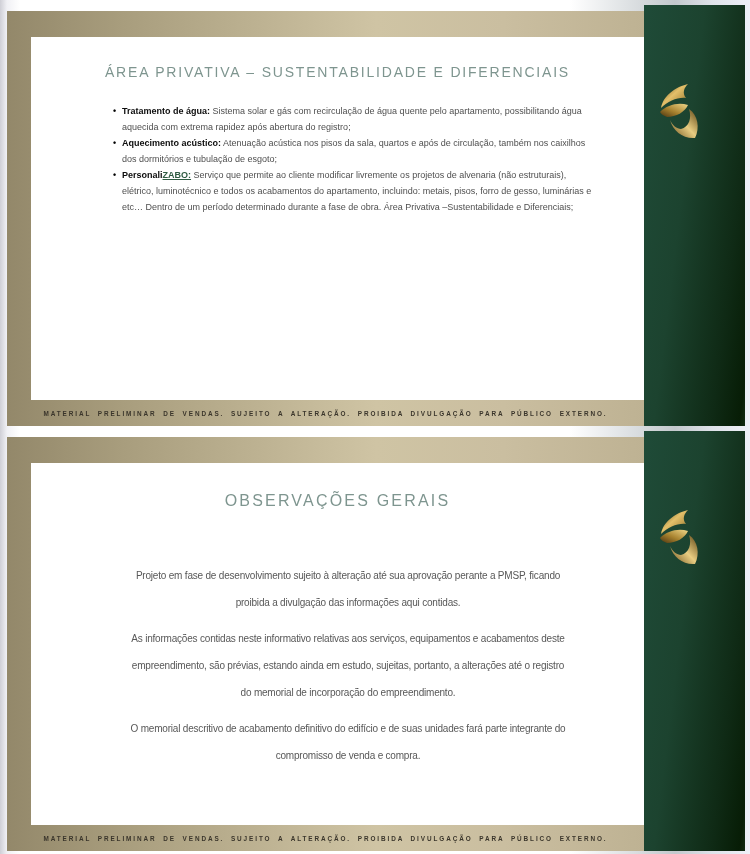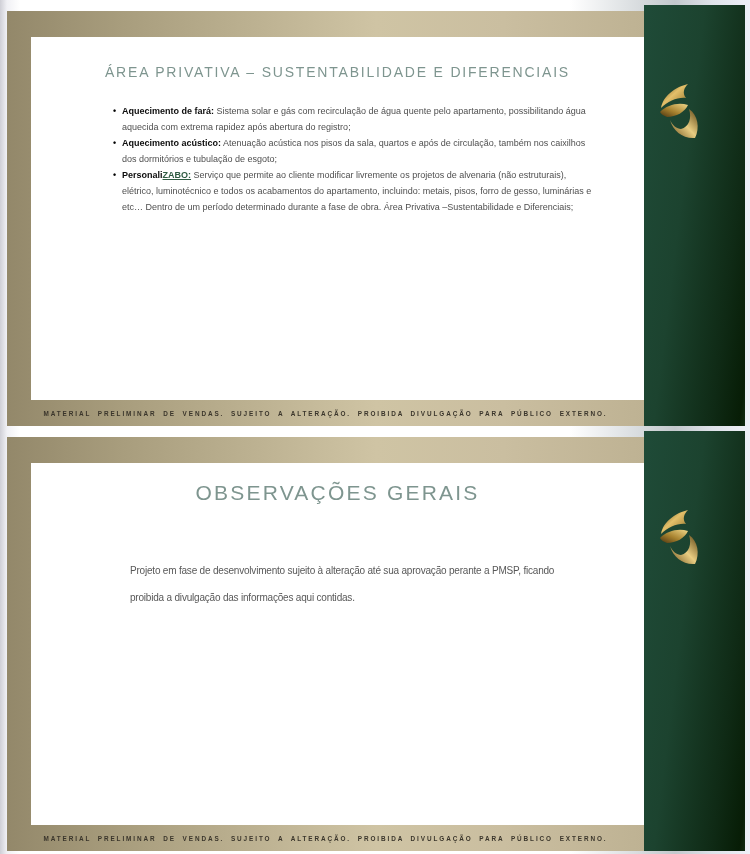--- a/index.html
+++ b/index.html
@@ -27,42 +27,42 @@
     position:absolute;left:0;right:0;bottom:0;height:26px;
     display:flex;align-items:center;justify-content:center;
     font-size:6.4px;font-weight:bold;letter-spacing:1.9px;word-spacing:3px;
     color:#3a352b;white-space:nowrap;
   }
 
   .slide-title{
     text-align:center;font-weight:normal;color:#7e958f;margin:0;
   }
   #slide1 .slide-title{margin-top:27px;font-size:14px;letter-spacing:1.8px;}
-  #slide2 .slide-title{margin-top:18px;font-size:21px;letter-spacing:2.2px;}
+  #slide2 .slide-title{margin-top:29px;font-size:16px;letter-spacing:2.2px;}
 
   .bullets{margin:24px 0 0 82px;width:482px;font-size:9px;line-height:15.6px;color:#4f4f4f;}
   .bullet{display:flex;margin-bottom:1px;}
   .bullet .dot{flex:none;width:9px;color:#000;font-weight:bold;}
   .bullet b{color:#0d0d0d;}
   .bullet .accent{color:#2f5b42;font-weight:bold;text-decoration:underline;}
 
-  .paras{margin:52px 0 10px 99px;width:436px;font-size:10px;letter-spacing:-0.2px;line-height:27px;color:#585858;}
+  .paras{margin:52px 0 10px 99px;width:436px;font-size:10px;letter-spacing:-0.2px;line-height:27px;color:#585858;text-align:center;}
   .para{margin:0 0 9px 0;}
 </style>
 </head>
 <body>
 
 <div class="slide" id="slide1">
   <div class="frame">
     <div class="canvas">
       <h1 class="slide-title">ÁREA PRIVATIVA – SUSTENTABILIDADE E DIFERENCIAIS</h1>
       <div class="bullets">
         <div class="bullet">
           <span class="dot">•</span>
-          <span class="btxt"><b>Aquecimento de fará:</b><b class="accent"></b><span> Sistema solar e gás com recirculação de água quente pelo apartamento, possibilitando água aquecida com extrema rapidez após abertura do registro;</span></span>
+          <span class="btxt"><b>Tratamento de água:</b><b class="accent"></b><span> Sistema solar e gás com recirculação de água quente pelo apartamento, possibilitando água aquecida com extrema rapidez após abertura do registro;</span></span>
         </div>
         <div class="bullet">
           <span class="dot">•</span>
           <span class="btxt"><b>Aquecimento acústico:</b><b class="accent"></b><span> Atenuação acústica nos pisos da sala, quartos e após de circulação, também nos caixilhos dos dormitórios e tubulação de esgoto;</span></span>
         </div>
         <div class="bullet">
           <span class="dot">•</span>
           <span class="btxt"><b>Personali</b><b class="accent">ZABO:</b><span> Serviço que permite ao cliente modificar livremente os projetos de alvenaria (não estruturais), elétrico, luminotécnico e todos os acabamentos do apartamento, incluindo: metais, pisos, forro de gesso, luminárias e etc… Dentro de um período determinado durante a fase de obra. Área Privativa –Sustentabilidade e Diferenciais;</span></span>
         </div>
       </div>
@@ -94,20 +94,22 @@
     </svg>
   </div>
 </div>
 
 <div class="slide" id="slide2">
   <div class="frame">
     <div class="canvas">
       <h1 class="slide-title">OBSERVAÇÕES GERAIS</h1>
       <div class="paras">
         <p class="para">Projeto em fase de desenvolvimento sujeito à alteração até sua aprovação perante a PMSP, ficando proibida a divulgação das informações aqui contidas.</p>
+        <p class="para">As informações contidas neste informativo relativas aos serviços, equipamentos e acabamentos deste empreendimento, são prévias, estando ainda em estudo, sujeitas, portanto, a alterações até o registro do memorial de incorporação do empreendimento.</p>
+        <p class="para">O memorial descritivo de acabamento definitivo do edifício e de suas unidades fará parte integrante do compromisso de venda e compra.</p>
       </div>
     </div>
     <div class="slide-footer">MATERIAL PRELIMINAR DE VENDAS. SUJEITO A ALTERAÇÃO. PROIBIDA DIVULGAÇÃO PARA PÚBLICO EXTERNO.</div>
   </div>
   <div class="green-strip">
     <svg class="logo" viewBox="0 0 47 62" xmlns="http://www.w3.org/2000/svg">
       <defs>
         <linearGradient id="g2a" x1="0" y1="0" x2="1" y2="1">
           <stop offset="0" stop-color="#5c4312"></stop>
             <stop offset="0.45" stop-color="#e3c06a"></stop>

